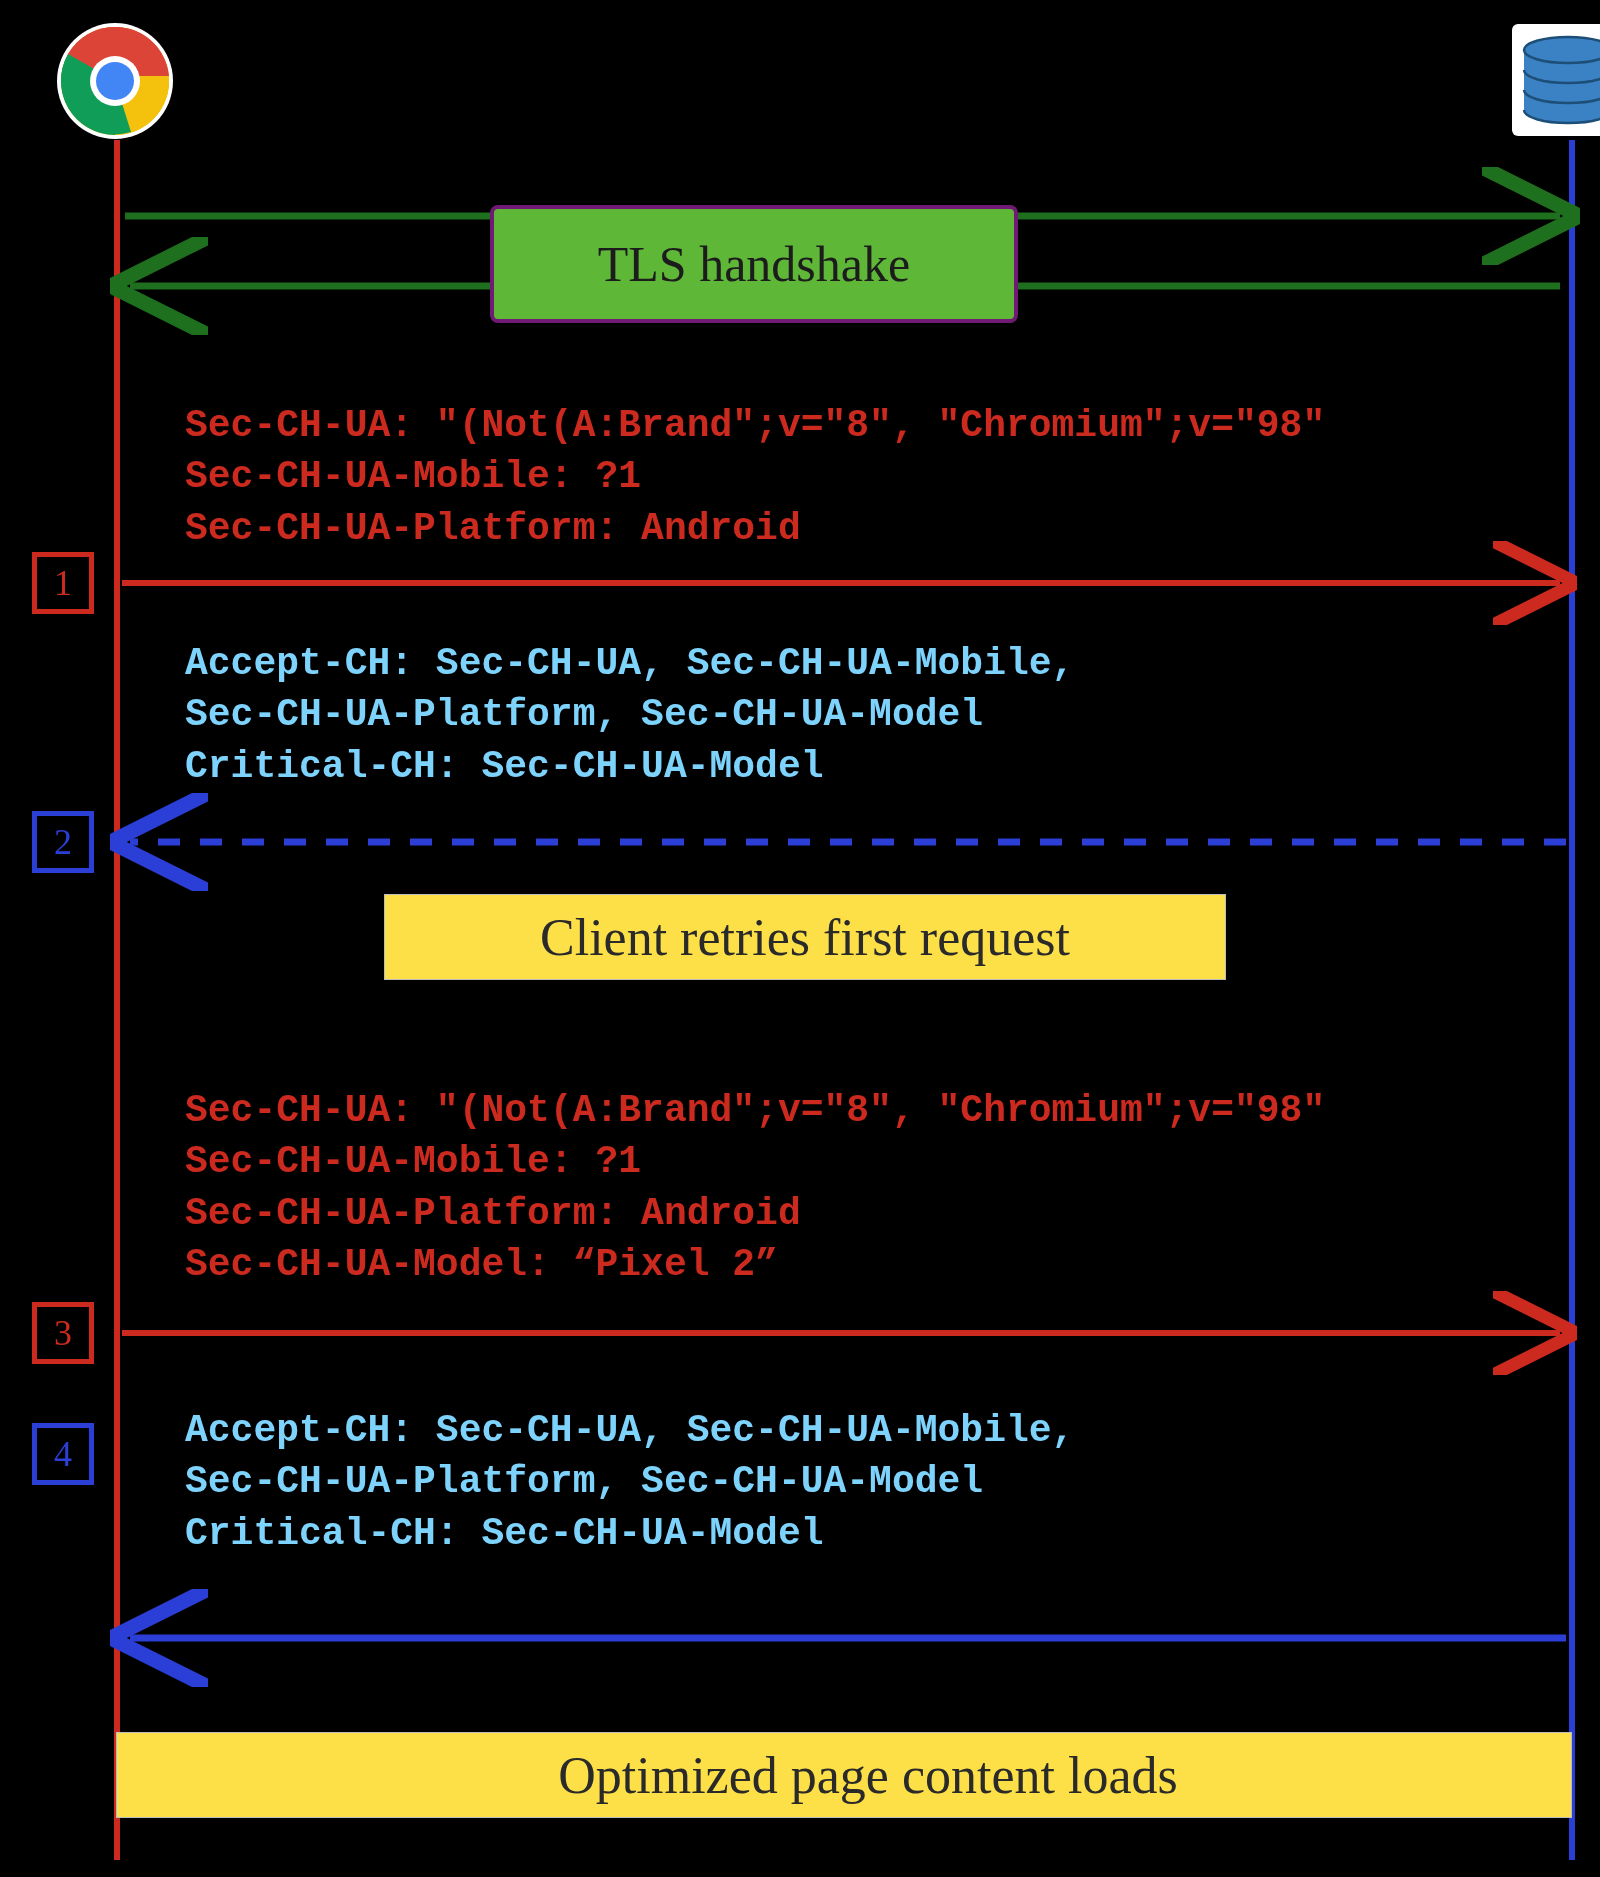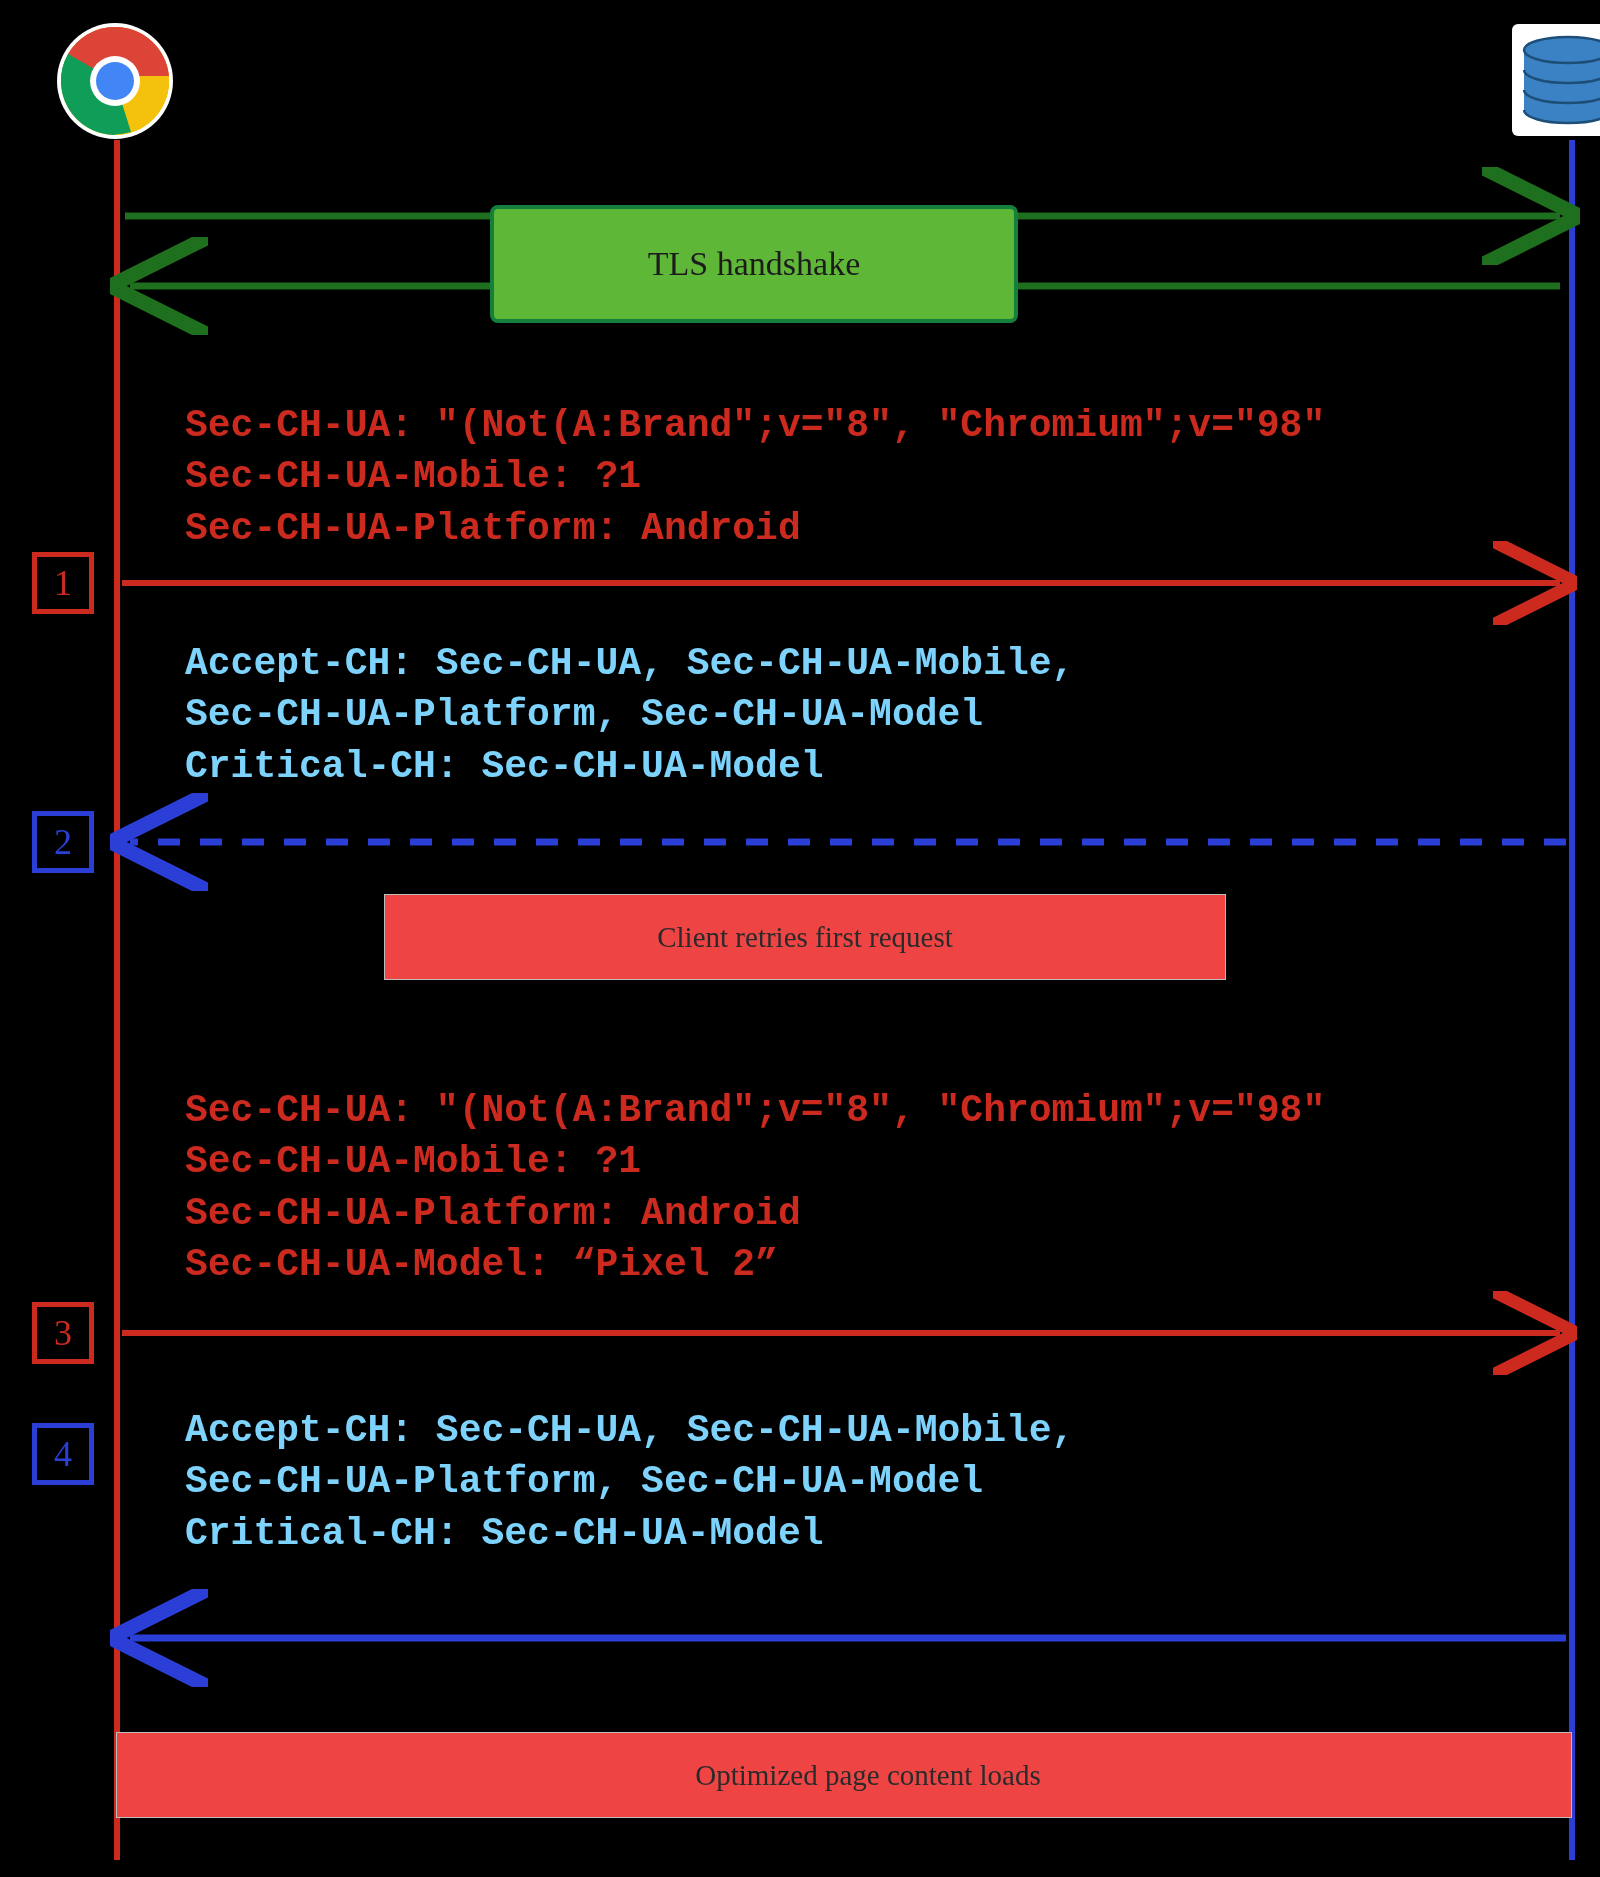--- a/index.html
+++ b/index.html
@@ -41,37 +41,37 @@
     line-height: 1.35;
     white-space: pre;
     letter-spacing: 0;
   }
   .headers-red  { color: #cc2a1f; }
   .headers-blue { color: #7dd3fc; }
 
   
   .banner {
     position: absolute;
-    background: #ef4444;
+    background: #fde047;
     color: #2a2a2a;
-    font-size: 29px;
+    font-size: 52px;
     display: flex;
     align-items: center;
     justify-content: center;
     box-sizing: border-box;
     border: 1px solid #bdbdbd;
   }
 
   
   .tlsbox {
     position: absolute;
     background: #5fb738;
-    border: 4px solid #15803d;
+    border: 4px solid #701a75;
     border-radius: 8px;
-    font-size: 34px;
+    font-size: 50px;
     color: #1c1c1c;
     display: flex;
     align-items: center;
     justify-content: center;
   }
 </style>
 </head>
 <body>
 
 <div class="stage">

